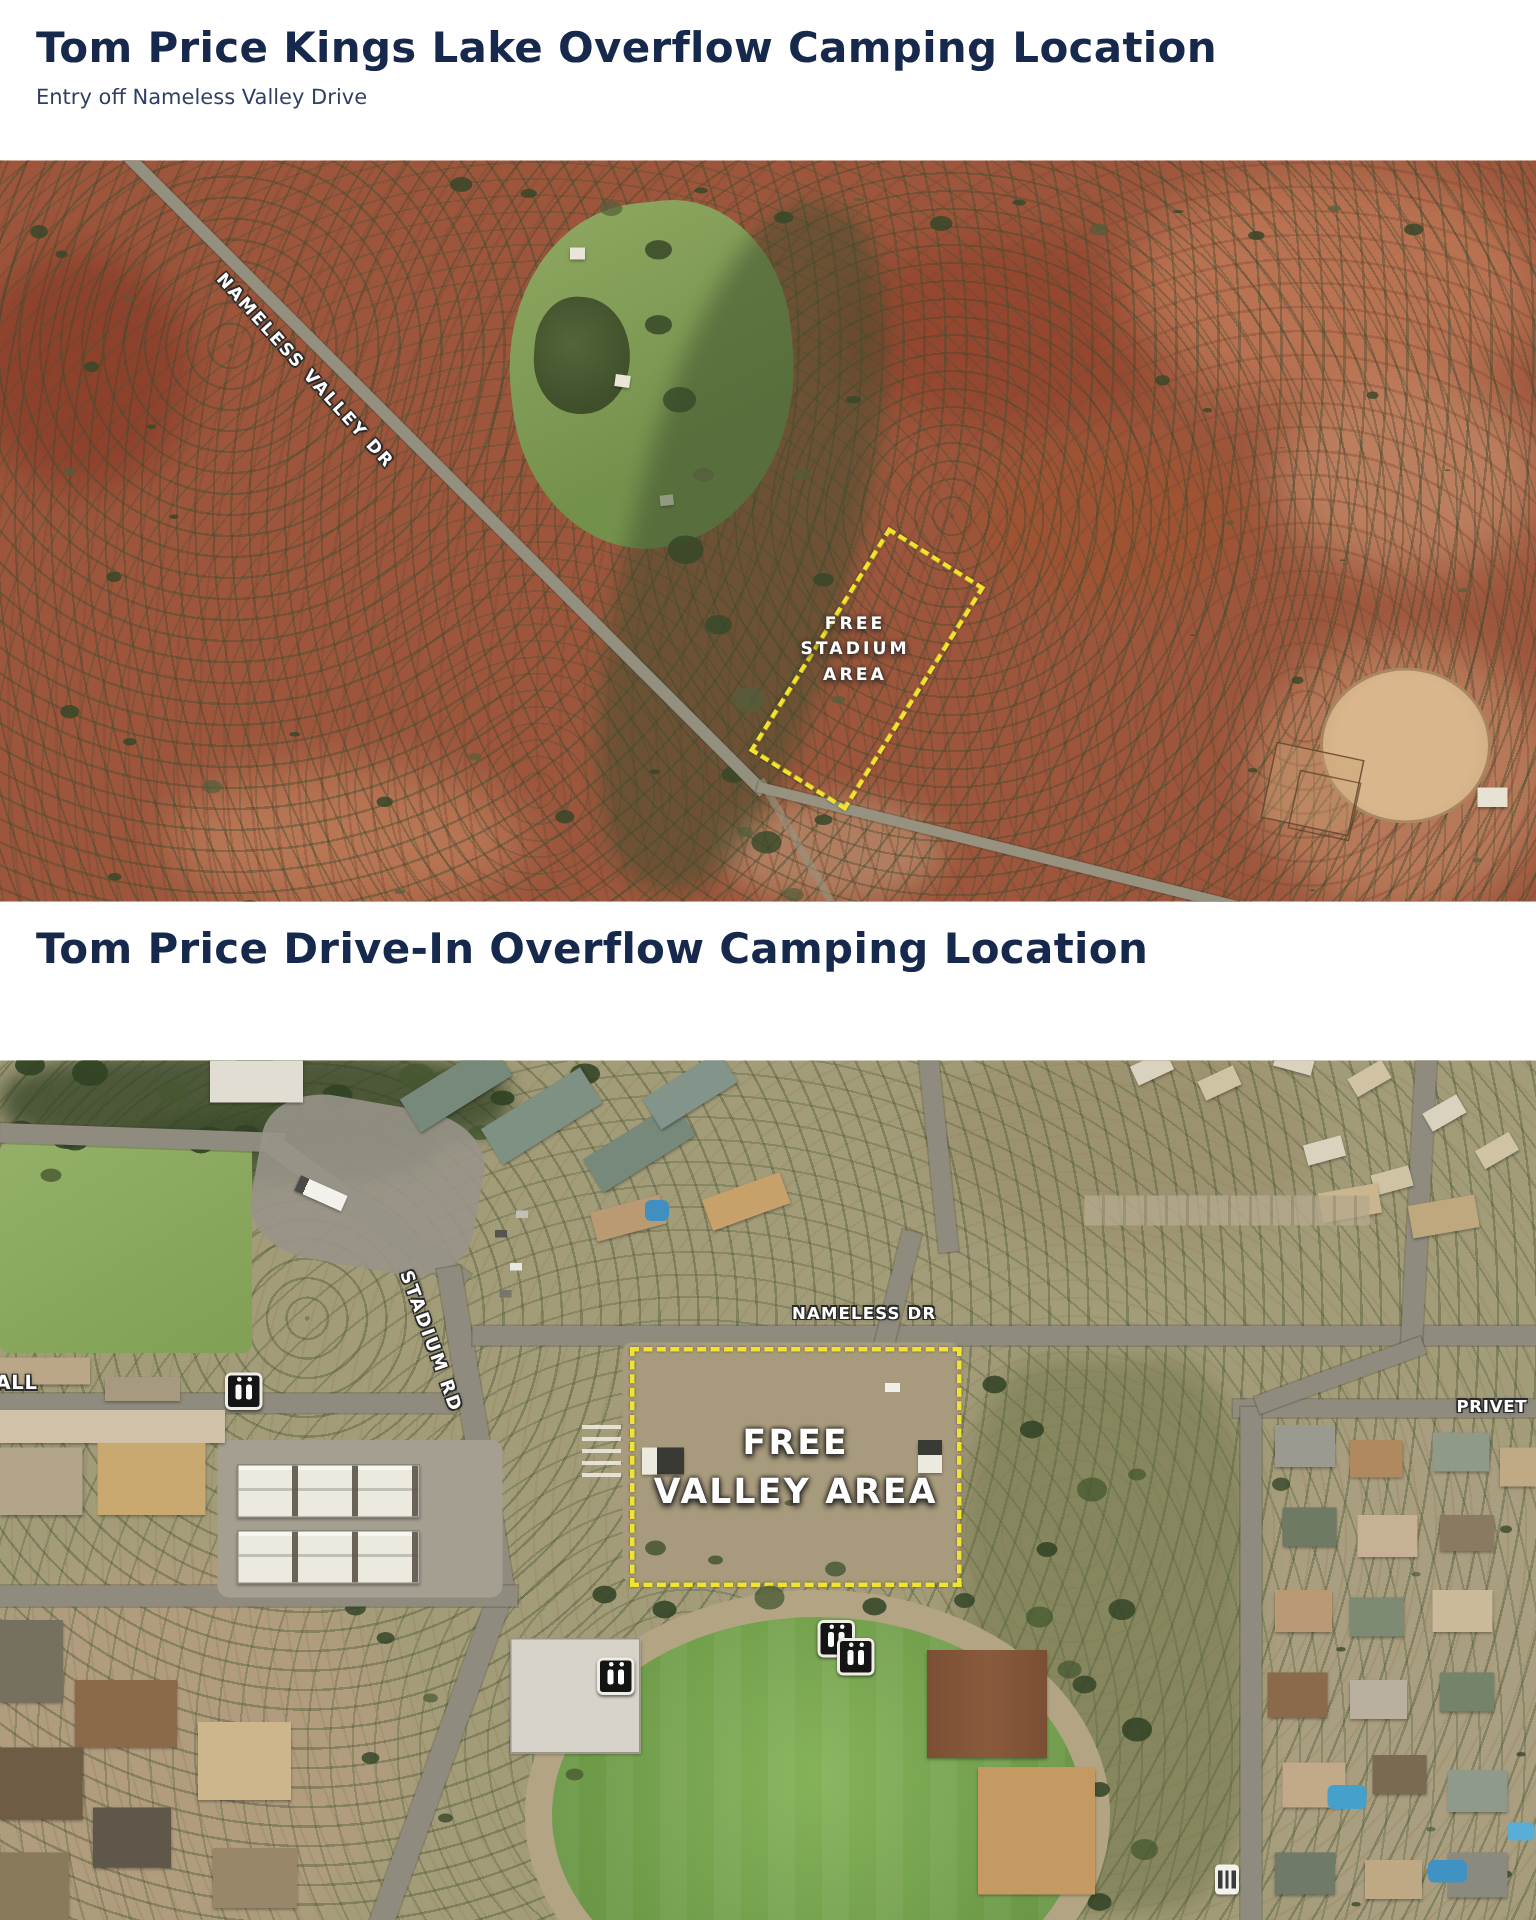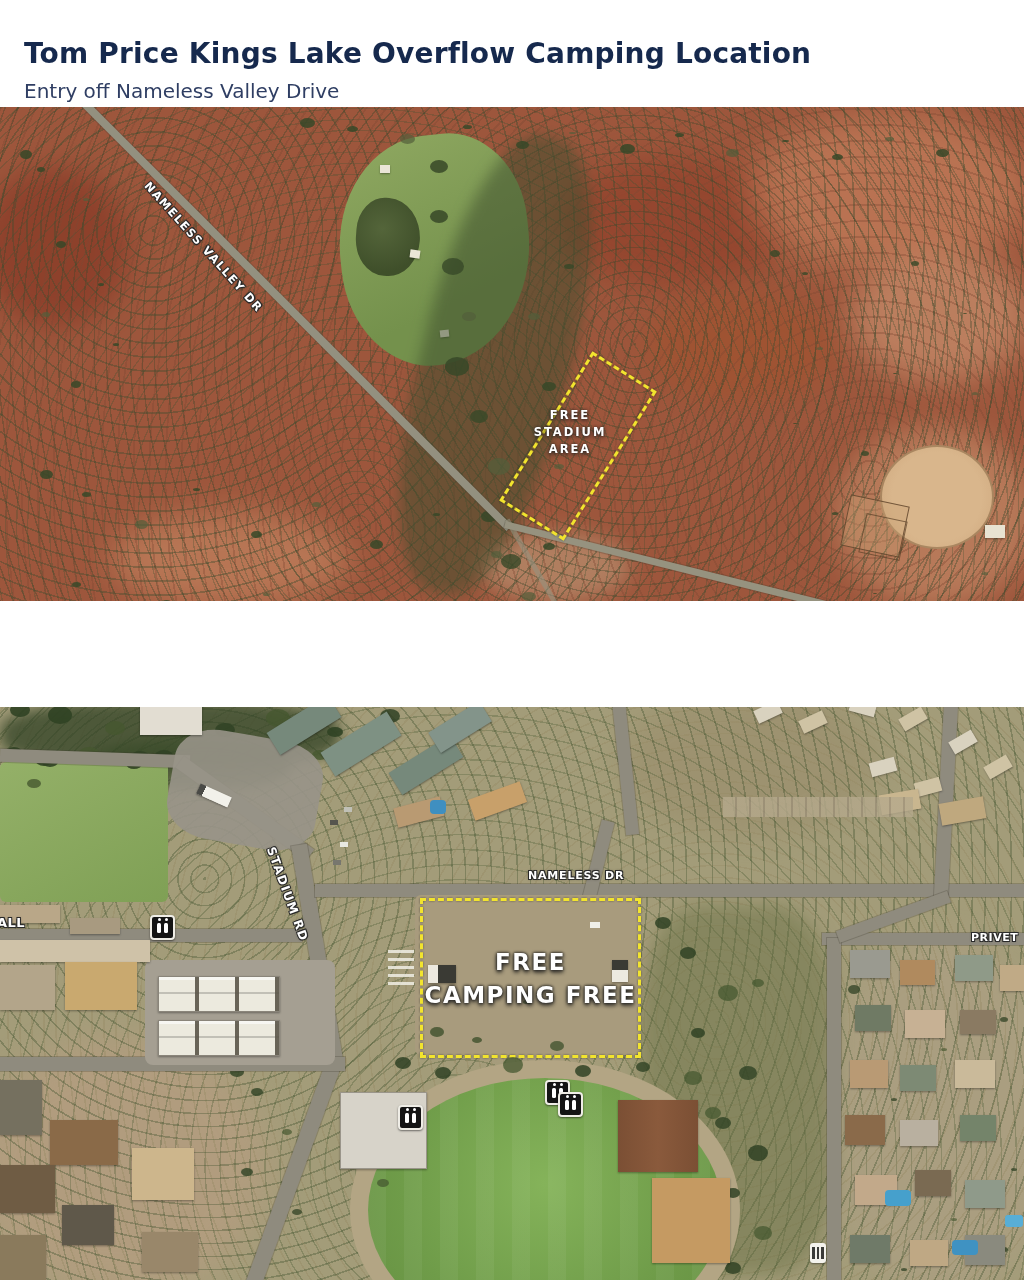--- a/index.html
+++ b/index.html
@@ -2,22 +2,22 @@
 <html><head>
 <meta charset="utf-8">
 <style>
   html,body{margin:0;padding:0;background:#fff;}
   #page{position:relative;width:1024px;height:1280px;background:#ffffff;overflow:hidden;
         font-family:"DejaVu Sans","Liberation Sans",sans-serif;}
 
   
   .hdr{position:absolute;left:24px;}
   .hdr h1{margin:0;font-size:28px;font-weight:bold;color:#16294d;letter-spacing:.2px;}
-  .hdr p{margin:9px 0 0 0;font-size:20px;font-weight:400;color:#2f3e63;}
-  #hdr1{top:37px;} #hdr2{top:616px;}
+  .hdr p{margin:9px 0 0 0;font-size:14px;font-weight:400;color:#2f3e63;}
+  #hdr1{top:15px;} #hdr2{top:616px;}
 
   
   .map{position:absolute;left:0;width:1024px;overflow:hidden;}
   #map1{top:107px;height:494px;background-color:#9d563c;}
   #map2{top:707px;height:573px;background-color:#a39c79;}
   .map *{position:absolute;}
   .speck{inset:0;}
   #map1 .speck{background-image:
      repeating-radial-gradient(circle at 15% 25%, rgba(64,76,46,.40) 0 1.6px, transparent 1.6px 14px),
      repeating-radial-gradient(circle at 62% 48%, rgba(58,70,42,.35) 0 1.4px, transparent 1.4px 12px),
@@ -106,20 +106,21 @@
     <div class="camplbl" id="camp1">
       <span>FREE</span>
       <span>STADIUM</span>
       <span>AREA</span>
     </div>
 
     <span class="roadlbl" id="lbl-nameless">NAMELESS VALLEY DR</span>
   </div>
 
   <header class="hdr" id="hdr2">
+    <h1>Tom Price Drive-In Overflow Camping Location</h1>
   </header>
 
   <div class="map" id="map2">
 
     <div class="blob" style="left:-30px;top:330px;width:300px;height:260px;background:#b59d80;filter:blur(18px);opacity:.8;"></div>
     <div class="blob" style="left:820px;top:230px;width:240px;height:360px;background:#ac9f82;filter:blur(16px);opacity:.8;"></div>
     <div class="blob" style="left:410px;top:180px;width:240px;height:180px;background:#a99c7e;filter:blur(10px);opacity:.9;"></div>
     <div class="blob" style="left:620px;top:-20px;width:260px;height:150px;background:#9b8f6d;filter:blur(14px);opacity:.7;"></div>
     <div class="speck"></div>
 
@@ -184,21 +185,21 @@
 
     <div style="left:415px;top:188px;width:225px;height:160px;border-radius:6px;background:#a89b7d;"></div>
     <div style="left:388px;top:243px;width:26px;height:40px;background:repeating-linear-gradient(180deg,rgba(240,238,228,.85) 0 3px,transparent 3px 8px);"></div>
     <div class="bld" style="left:428px;top:258px;width:28px;height:18px;background:linear-gradient(90deg,#ece9df 0 10px,#3a3a34 10px);"></div>
     <div class="bld" style="left:612px;top:253px;width:16px;height:22px;background:linear-gradient(180deg,#3a3a34 0 10px,#ece9df 10px);"></div>
     <div style="left:590px;top:215px;width:10px;height:6px;background:#efefe8;"></div>
     <div style="left:430px;top:320px;width:14px;height:10px;border-radius:50%;background:rgba(62,80,44,.8);box-shadow:40px 8px 0 -2px rgba(62,80,44,.8),120px 14px 0 0 rgba(62,80,44,.75),90px -30px 0 -3px rgba(62,80,44,.7);"></div>
 
     <div class="dashrect camplbl" id="camp2">
       <span>FREE</span>
-      <span>CAMPING FREE</span>
+      <span>VALLEY AREA</span>
     </div>
 
     <div style="left:350px;top:353px;width:390px;height:300px;border-radius:50%;background:#b3a584;"></div>
     <div style="left:368px;top:371px;width:354px;height:264px;border-radius:50%;background:radial-gradient(circle at 50% 40%,#85b35a,#6f9c49 60%,#648e41);background-blend-mode:normal;"></div>
     <div style="left:368px;top:371px;width:354px;height:264px;border-radius:50%;background:repeating-linear-gradient(90deg,rgba(255,255,255,.05) 0 18px,transparent 18px 36px);"></div>
     <div style="left:395px;top:350px;width:16px;height:12px;border-radius:50%;background:rgba(48,66,36,.85);box-shadow:40px 10px 0 0 rgba(48,66,36,.85),110px 2px 0 2px rgba(70,88,48,.75),180px 8px 0 0 rgba(48,66,36,.85),240px 4px 0 -1px rgba(48,66,36,.8),290px 15px 0 1px rgba(70,88,48,.75),-15px 60px 0 0 rgba(48,66,36,.85),320px 60px 0 0 rgba(48,66,36,.8),-20px 120px 0 -2px rgba(70,88,48,.75),330px 130px 0 -1px rgba(48,66,36,.85);"></div>
 
     <div class="bld" style="left:340px;top:385px;width:85px;height:75px;background:#d7d3c9;border:1px solid #9a958a;"></div>
     <div class="bld" style="left:618px;top:393px;width:80px;height:72px;background:linear-gradient(90deg,#7b4f34,#8a5a3c 50%,#7b4f34);"></div>
     <div class="bld" style="left:652px;top:471px;width:78px;height:85px;background:#c59a62;"></div>

